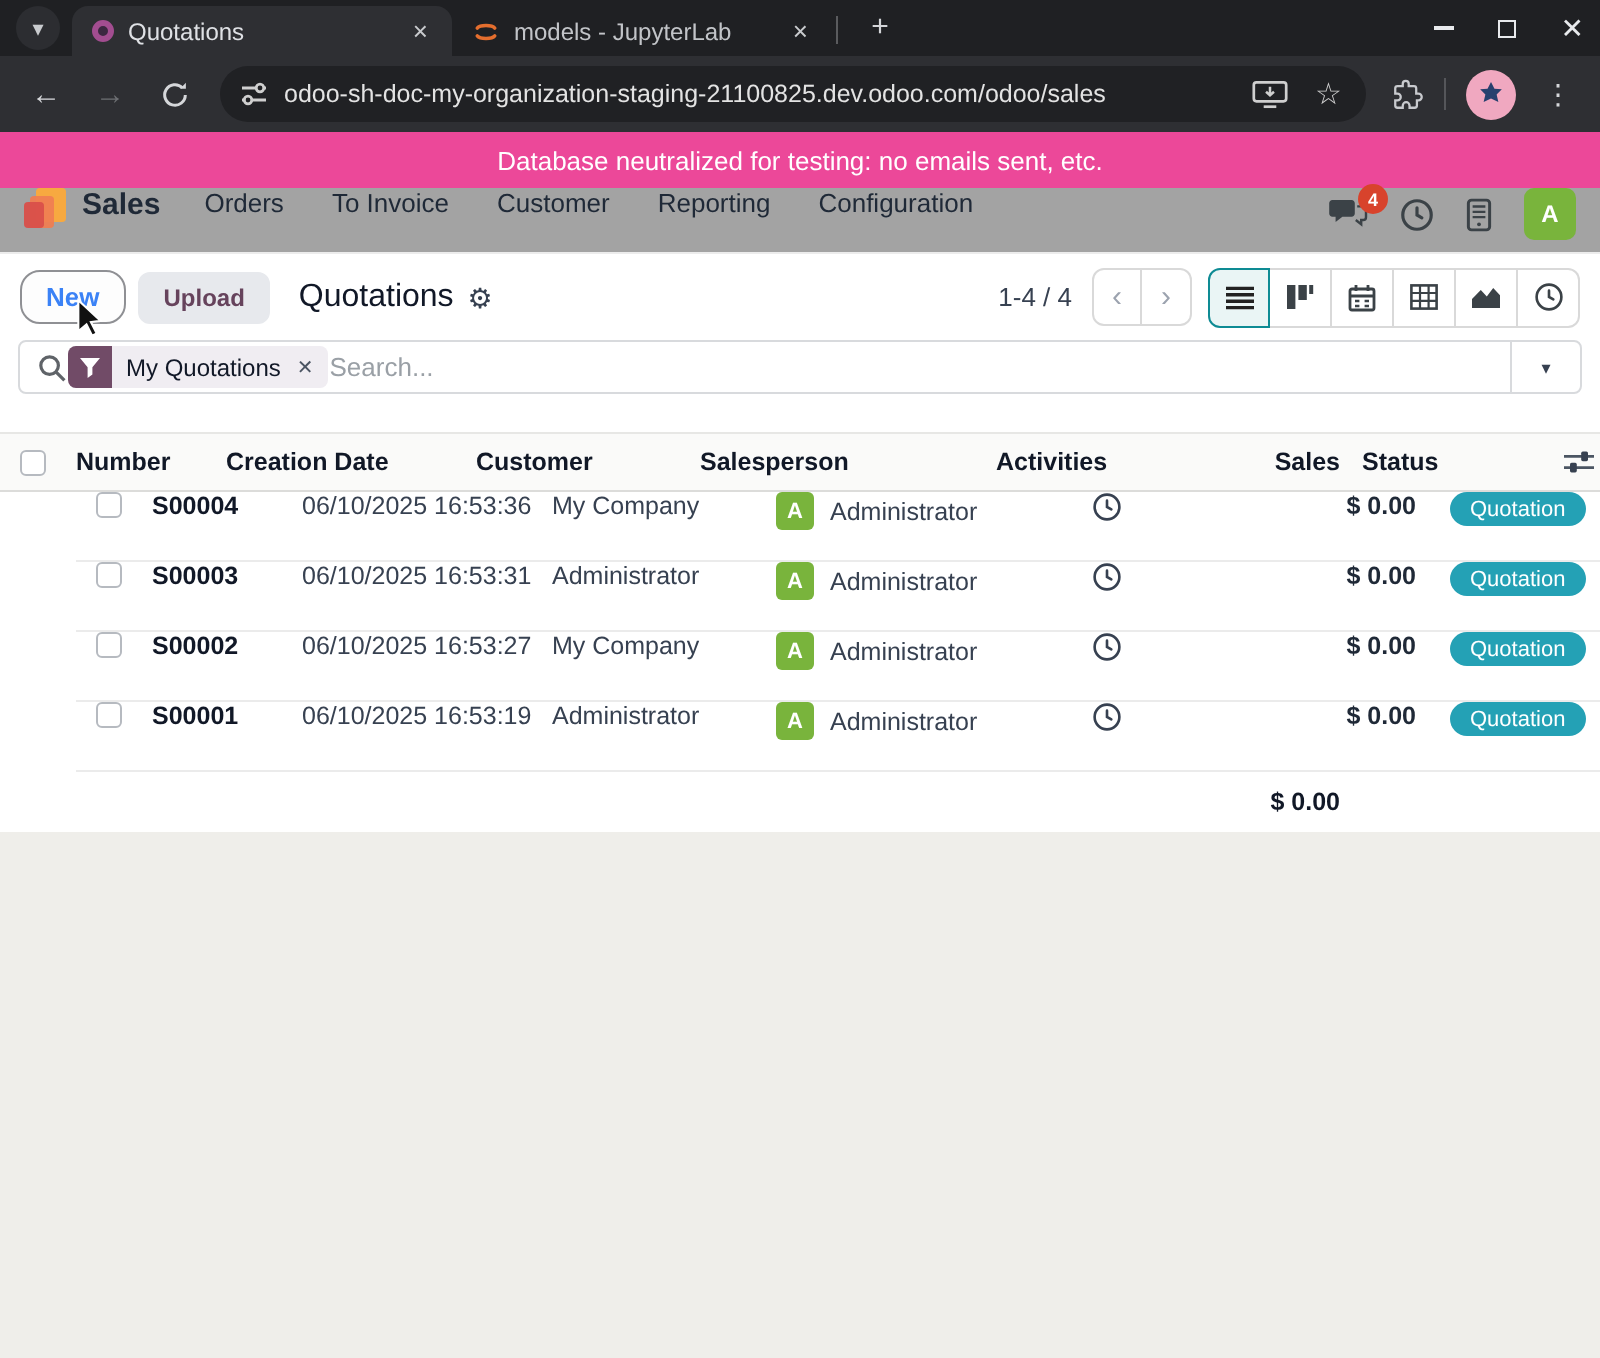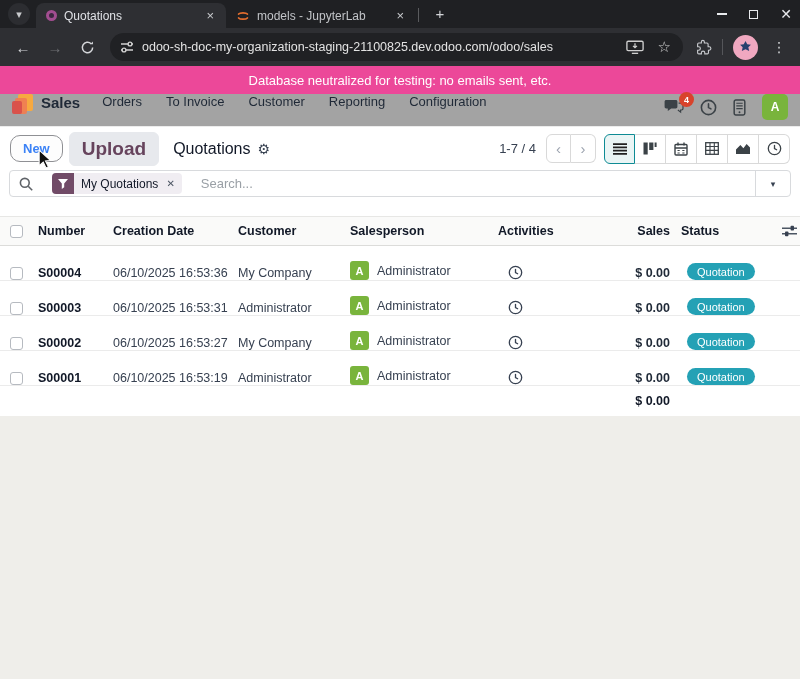--- a/index.html
+++ b/index.html
@@ -55,53 +55,53 @@
   .msgbadge { position:absolute; top:-7px; right:-10px; min-width:15px; height:15px; border-radius:50%; background:#d8432c;
     color:#fff; font-size:9px; font-weight:700; display:flex; align-items:center; justify-content:center; padding:0 3px; }
   .sysavatar { width:26px; height:26px; border-radius:5px; background:#79b43c; color:#fff; font-size:12px; font-weight:700;
     display:flex; align-items:center; justify-content:center; cursor:pointer; }
 
   
   .cpanel { height:43px; background:#fff; display:flex; align-items:center; padding:0 10px; }
   .btn-new { background:#fdfdfd; border:1px solid #8f9094; border-radius:10px; color:#3b82f6; font-weight:700;
     font-size:13px; padding:5px 12px; cursor:pointer; }
   .btn-upload { background:#e7e9ed; border:1px solid #e7e9ed; border-radius:6px; color:#66435c; font-weight:700;
-    font-size:19px; padding:5px 12px; margin-left:6px; cursor:pointer; }
+    font-size:12px; padding:5px 12px; margin-left:6px; cursor:pointer; }
   .cp-title { font-size:16px; color:#111827; margin-left:14px; cursor:pointer; }
   .cp-gear { font-size:14px; color:#374151; margin-left:7px; cursor:pointer; }
   .cp-right { margin-left:auto; display:flex; align-items:center; }
   .pager-txt { font-size:13px; color:#374151; margin-right:10px; }
   .pager-btns { display:flex; }
   .pager-btns .pb { width:25px; height:29px; background:#fff; border:1px solid #d9d9d9; color:#9ca3af; font-size:15px;
     display:flex; align-items:center; justify-content:center; cursor:pointer; }
   .pager-btns .pb:first-child { border-radius:6px 0 0 6px; }
   .pager-btns .pb:last-child { border-radius:0 6px 6px 0; border-left:none; }
   .vswitch { display:flex; margin-left:8px; }
   .vbtn { width:31px; height:30px; background:#fff; border:1px solid #d9d9d9; border-left:none;
     display:flex; align-items:center; justify-content:center; color:#4b5563; cursor:pointer; }
   .vbtn:last-child { border-radius:0 6px 6px 0; }
   .vbtn.active { border:1px solid #0e8b94 !important; background:#eaf5f5; border-radius:6px 0 0 6px; color:#17323a; }
 
   
   .search-row { height:32px; background:#fff; padding:0 9px; }
   .searchbar { height:27px; border:1px solid #d8dadd; border-radius:4px; background:#fff; display:flex; align-items:center; }
-  .sb-main { flex:1; display:flex; align-items:center; padding-left:9px; gap:19px; }
+  .sb-main { flex:1; display:flex; align-items:center; padding-left:9px; gap:1px; }
   .facet { display:flex; align-items:center; background:#f0edf2; border-radius:4px; height:21px; overflow:hidden; }
   .facet-ico { width:22px; height:21px; background:#714B67; display:flex; align-items:center; justify-content:center; }
   .facet-label { font-size:12px; color:#111827; padding:0 7px; }
   .facet-x { font-size:12px; color:#4b5563; padding:0 7px 0 1px; cursor:pointer; }
   .search-input { border:none; outline:none; flex:1; font-size:13px; color:#374151; font-family:"Liberation Sans",sans-serif; background:transparent; }
   .search-input::placeholder { color:#9aa0a6; }
   .sb-toggle { width:35px; height:100%; border-left:1px solid #d8dadd; display:flex; align-items:center; justify-content:center;
     color:#374151; font-size:9px; cursor:pointer; }
 
   
   .listgap { height:14px; background:#fff; }
   .ltable { background:#fff; font-size:12.5px; color:#374151; }
-  .lrow { display:flex; align-items:flex-end; height:35px; border-bottom:1px solid #ebebeb; background:#fff; }
+  .lrow { display:flex; align-items:flex-start; height:35px; border-bottom:1px solid #ebebeb; background:#fff;margin-left:38px; }
   .lhead { display:flex; align-items:center; height:30px; background:#fafaf9; border-top:1px solid #e7e7e5; border-bottom:1px solid #dcdcda;
     font-weight:700; color:#111827; font-size:12.5px; }
   .c { flex:none; display:flex; align-items:center; }
   .c-check { width:36px; padding-left:10px; }
   .c-number { width:75px; padding-left:2px; }
   .c-date { width:125px; padding-left:2px; }
   .c-cust { width:112px; padding-left:2px; }
   .c-sales { width:148px; padding-left:2px; }
   .c-act { width:110px; padding-left:2px; }
   .c-total { width:64px; justify-content:flex-end; text-align:right; }
@@ -230,21 +230,21 @@
       <div class="sysavatar">A</div>
     </div>
   </div>
 
   <div class="cpanel">
     <button class="btn-new">New</button>
     <button class="btn-upload">Upload</button>
     <span class="cp-title">Quotations</span>
     <span class="cp-gear">⚙</span>
     <div class="cp-right">
-      <span class="pager-txt">1-7 / 4</span>
+      <span class="pager-txt">1-4 / 4</span>
       <div class="pager-btns">
         <div class="pb">
             <span>‹</span>
           </div>
         <div class="pb">
             <span>›</span>
           </div>
       </div>
       <div class="vswitch">
         <div class="vbtn active">

